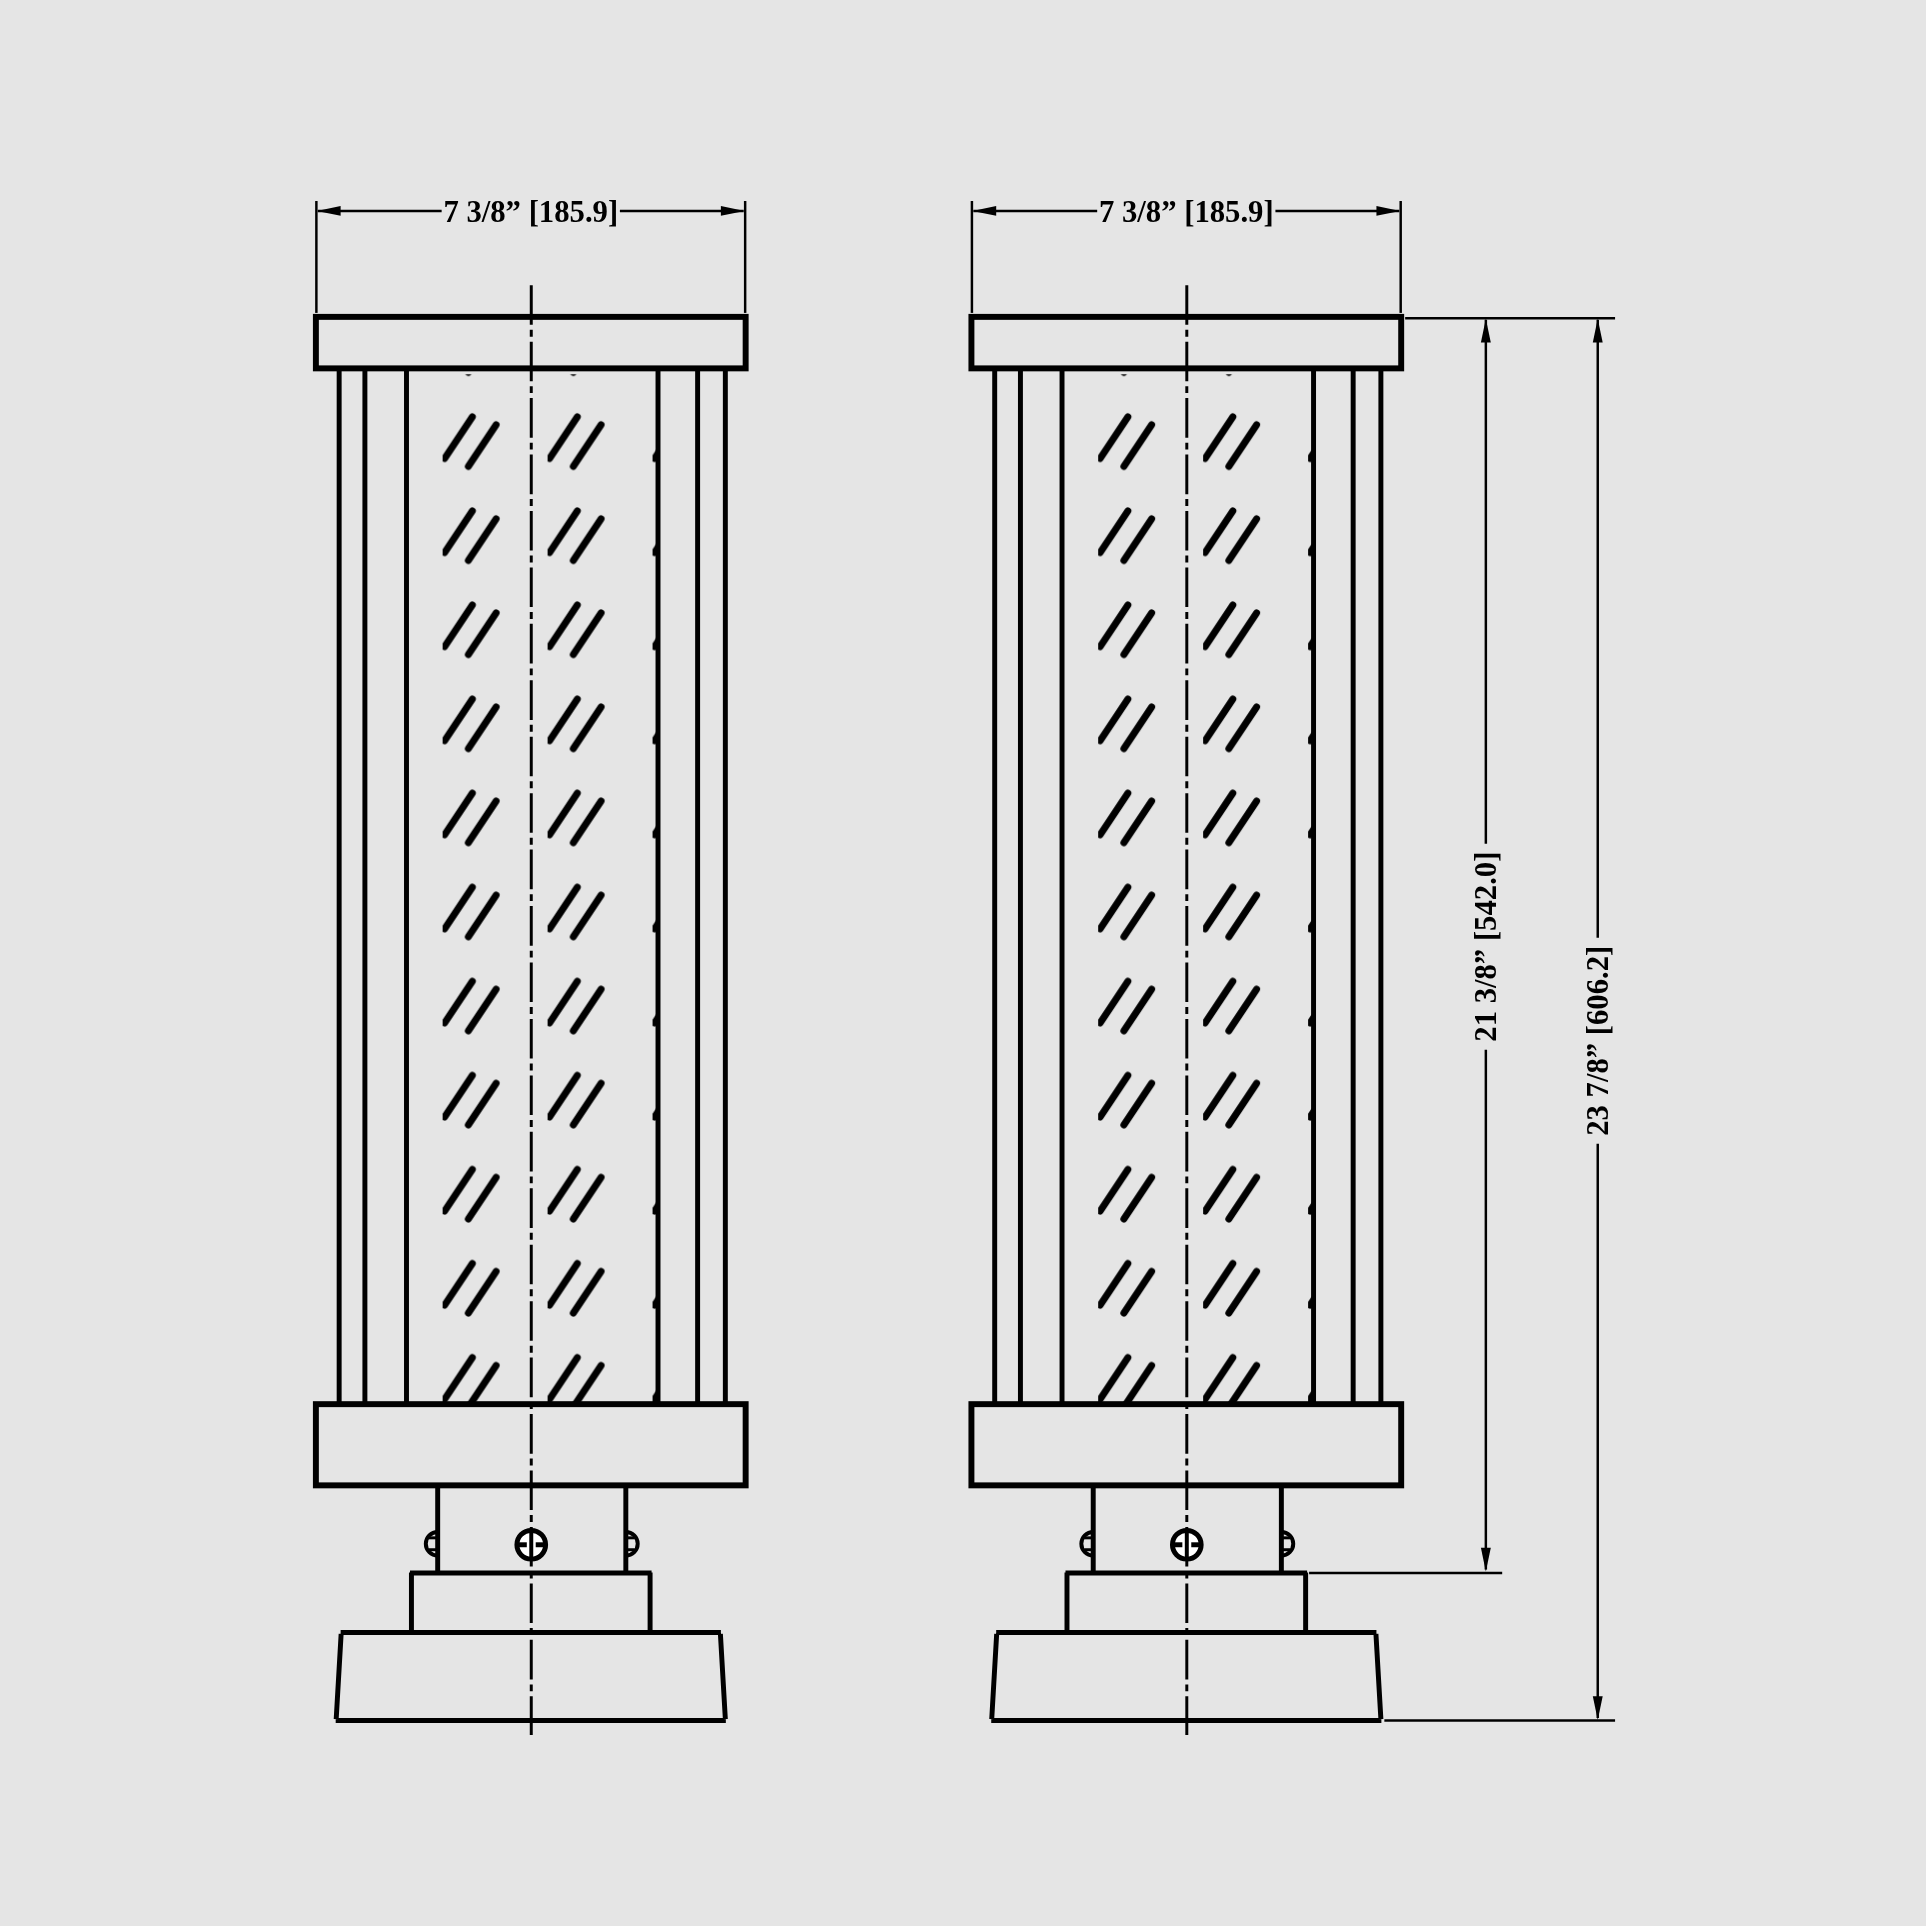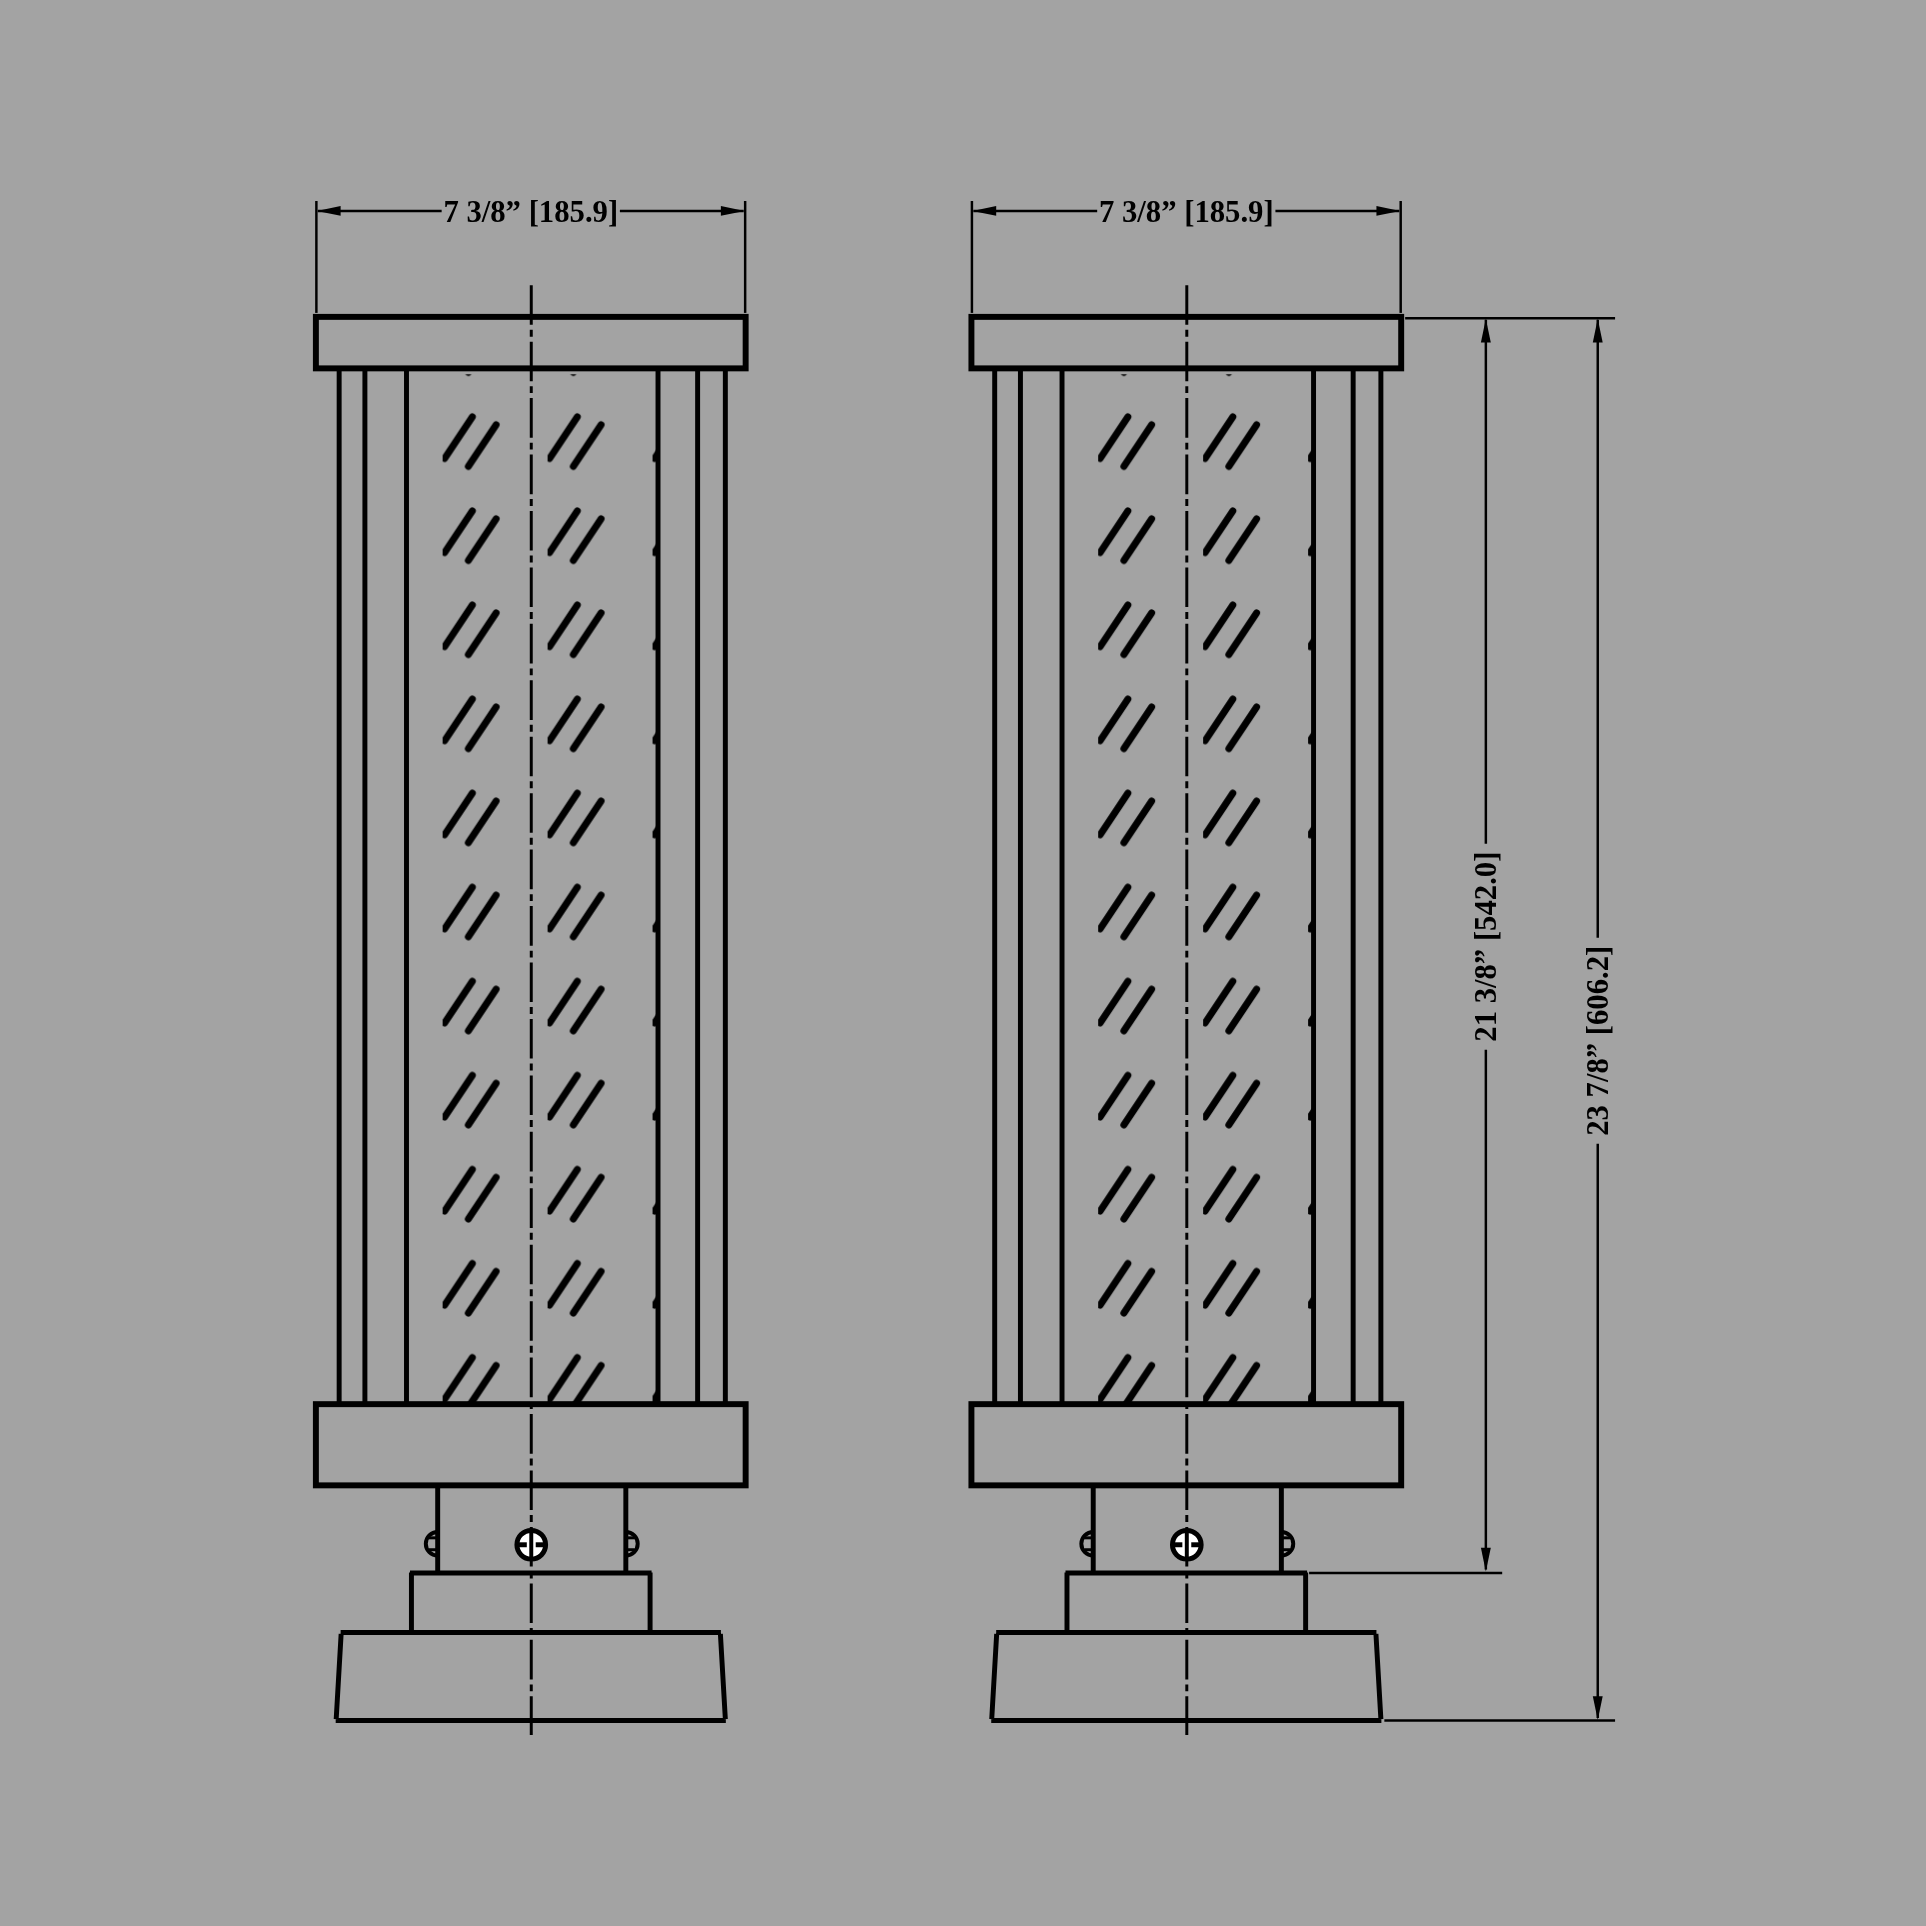--- a/index.html
+++ b/index.html
@@ -4,21 +4,21 @@
 <style>
   html, body {
     margin: 0;
     padding: 0;
     background: #ffffff;
   }
   .stage {
     position: relative;
     width: 1927px;
     height: 1927px;
-    background: #a3a3a3;
+    background: #e5e5e5;
     overflow: hidden;
   }
   svg { display: block; }
   .ln5  { stroke: #000000; stroke-width: 5; fill: none; }
   .ln6  { stroke: #000000; stroke-width: 6; fill: none; }
   .ln4  { stroke: #000000; stroke-width: 4; fill: none; }
   .ln3  { stroke: #000000; stroke-width: 3; fill: none; }
   .dim  { stroke: #000000; stroke-width: 2.5; fill: none; }
   .axis { stroke: #000000; stroke-width: 3; fill: none; stroke-dasharray: 40 5 7 5; }
   .arrow { fill: #000000; stroke: none; }

